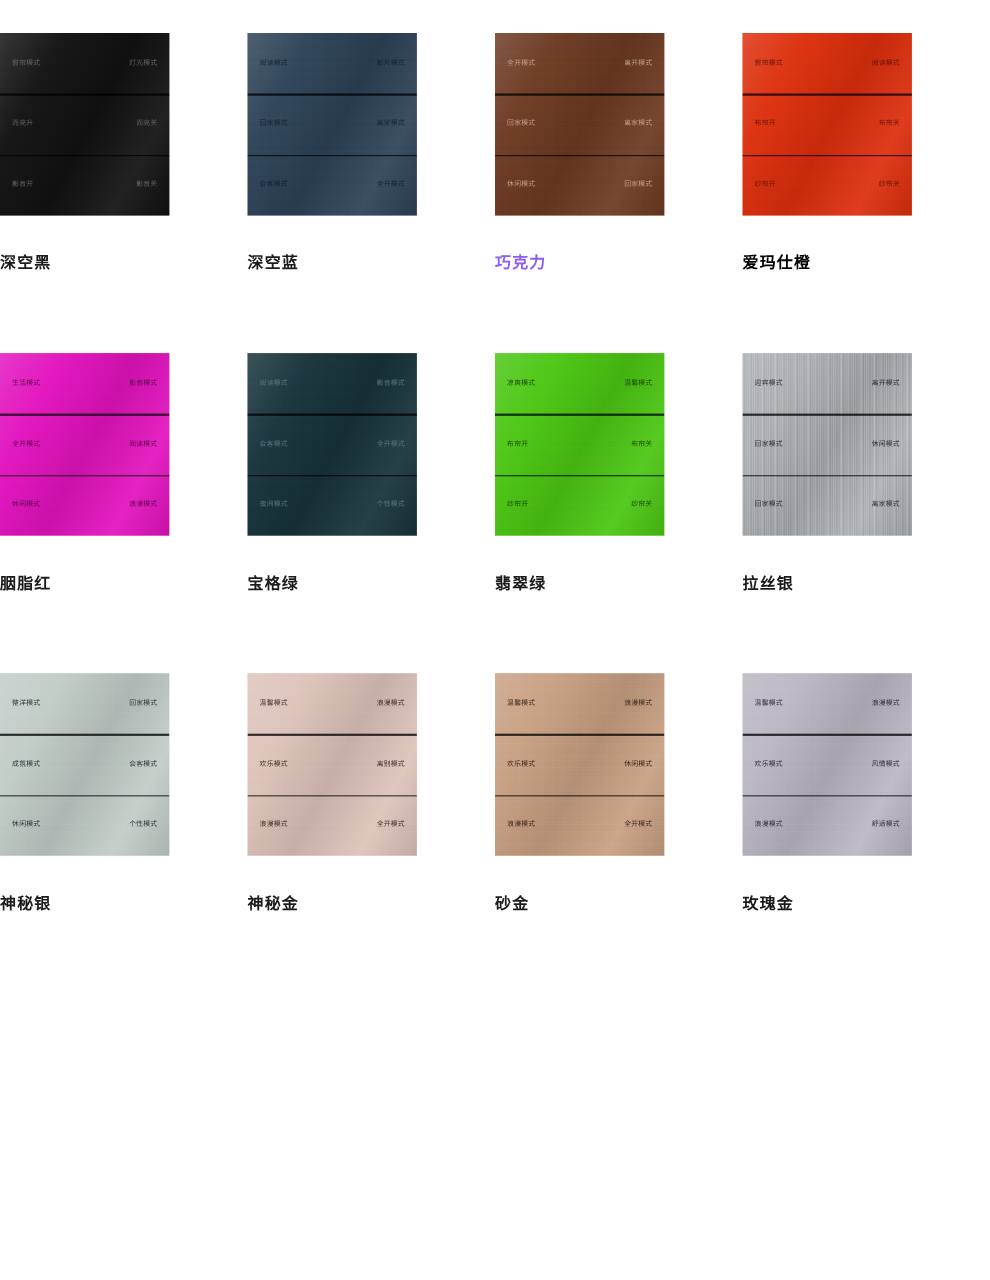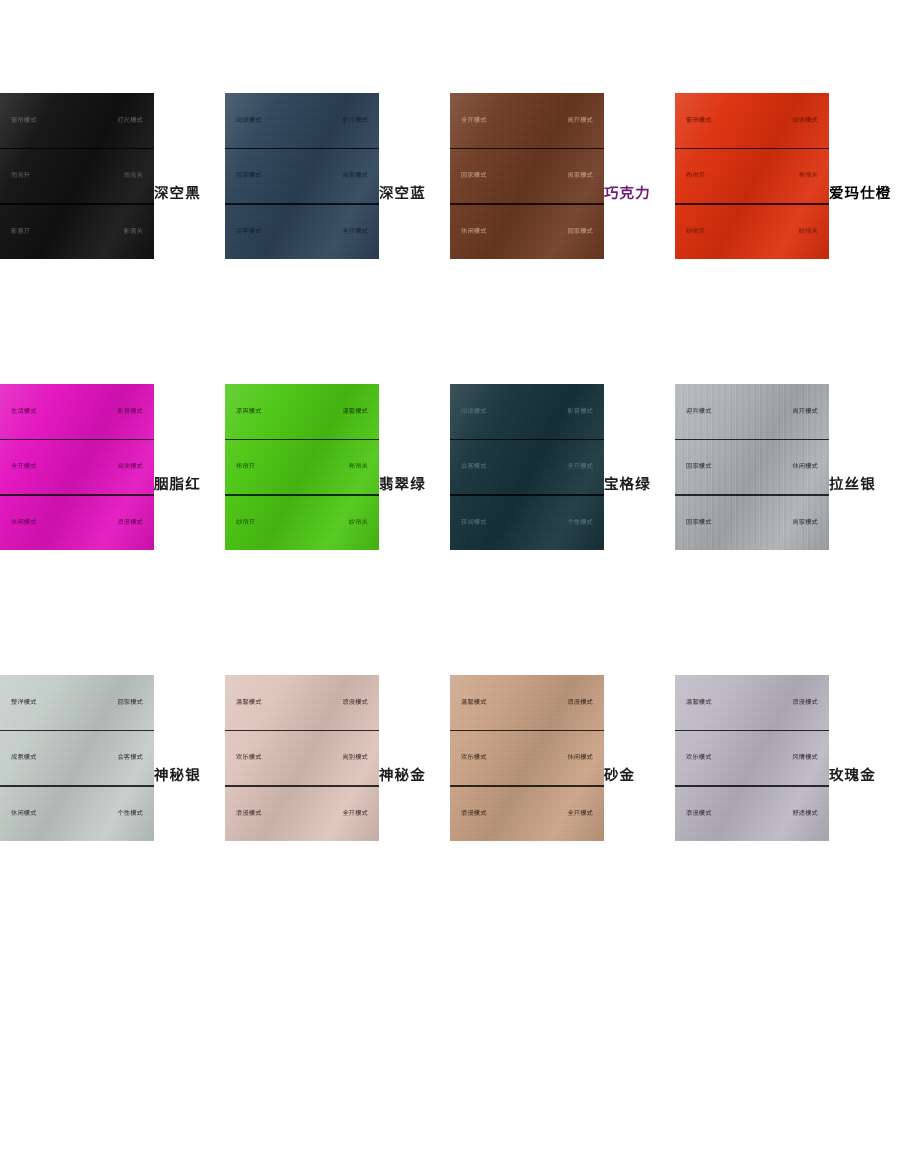--- a/index.html
+++ b/index.html
@@ -25,21 +25,21 @@
   .grid {
     display: grid;
     grid-template-columns: repeat(4, 225px);
     grid-template-rows: repeat(4, 291px);
     width: 900px;
     padding-top: 30px;
   }
 
   .cell {
     display: flex;
-    align-items: center;
+    flex-direction: column;
   }
 
   
   .panel {
     width: 154px;
     height: 166px;
     display: flex;
     flex-direction: column;
     position: relative;
     overflow: hidden;
@@ -190,21 +190,21 @@
             <div class="prow">
               <span class="btn-label l" style="color: rgb(201, 166, 143);">回家模式</span>
               <span class="btn-label r" style="color: rgb(201, 166, 143);">离家模式</span>
             </div>
             <div class="prow">
               <span class="btn-label l" style="color: rgb(201, 166, 143);">休闲模式</span>
               <span class="btn-label r" style="color: rgb(201, 166, 143);">回家模式</span>
             </div>
           </div>
         </div>
-        <div class="caption" style="color: #701a75;">巧克力</div>
+        <div class="caption" style="color: #8b5cf6;">巧克力</div>
       </div>
       <div class="cell">
         <div class="panel" style="background-color: rgb(221, 47, 12);">
           <div class="tex sheen"></div>
           <div class="tex grain"></div>
           <div class="panel-rows">
             <div class="prow">
               <span class="btn-label l" style="color: rgb(94, 20, 4);">窗帘模式</span>
               <span class="btn-label r" style="color: rgb(94, 20, 4);">阅读模式</span>
             </div>
@@ -235,20 +235,41 @@
             </div>
             <div class="prow">
               <span class="btn-label l" style="color: rgb(86, 5, 72);">休闲模式</span>
               <span class="btn-label r" style="color: rgb(86, 5, 72);">浪漫模式</span>
             </div>
           </div>
         </div>
         <div class="caption" style="color: rgb(28, 28, 28);">胭脂红</div>
       </div>
       <div class="cell">
+        <div class="panel" style="background-color: rgb(23, 51, 59);">
+          <div class="tex sheen"></div>
+          <div class="tex grain"></div>
+          <div class="panel-rows">
+            <div class="prow">
+              <span class="btn-label l" style="color: rgb(93, 122, 128);">阅读模式</span>
+              <span class="btn-label r" style="color: rgb(93, 122, 128);">影音模式</span>
+            </div>
+            <div class="prow">
+              <span class="btn-label l" style="color: rgb(93, 122, 128);">会客模式</span>
+              <span class="btn-label r" style="color: rgb(93, 122, 128);">全开模式</span>
+            </div>
+            <div class="prow">
+              <span class="btn-label l" style="color: rgb(93, 122, 128);">夜间模式</span>
+              <span class="btn-label r" style="color: rgb(93, 122, 128);">个性模式</span>
+            </div>
+          </div>
+        </div>
+        <div class="caption" style="color: rgb(28, 28, 28);">宝格绿</div>
+      </div>
+      <div class="cell">
         <div class="panel" style="background-color: rgb(76, 199, 18);">
           <div class="tex sheen"></div>
           <div class="tex grain"></div>
           <div class="panel-rows">
             <div class="prow">
               <span class="btn-label l" style="color: rgb(20, 61, 3);">凉爽模式</span>
               <span class="btn-label r" style="color: rgb(20, 61, 3);">温馨模式</span>
             </div>
             <div class="prow">
               <span class="btn-label l" style="color: rgb(20, 61, 3);">布帘开</span>
@@ -256,41 +277,20 @@
             </div>
             <div class="prow">
               <span class="btn-label l" style="color: rgb(20, 61, 3);">纱帘开</span>
               <span class="btn-label r" style="color: rgb(20, 61, 3);">纱帘关</span>
             </div>
           </div>
         </div>
         <div class="caption" style="color: rgb(28, 28, 28);">翡翠绿</div>
       </div>
       <div class="cell">
-        <div class="panel" style="background-color: rgb(23, 51, 59);">
-          <div class="tex sheen"></div>
-          <div class="tex grain"></div>
-          <div class="panel-rows">
-            <div class="prow">
-              <span class="btn-label l" style="color: rgb(93, 122, 128);">阅读模式</span>
-              <span class="btn-label r" style="color: rgb(93, 122, 128);">影音模式</span>
-            </div>
-            <div class="prow">
-              <span class="btn-label l" style="color: rgb(93, 122, 128);">会客模式</span>
-              <span class="btn-label r" style="color: rgb(93, 122, 128);">全开模式</span>
-            </div>
-            <div class="prow">
-              <span class="btn-label l" style="color: rgb(93, 122, 128);">夜间模式</span>
-              <span class="btn-label r" style="color: rgb(93, 122, 128);">个性模式</span>
-            </div>
-          </div>
-        </div>
-        <div class="caption" style="color: rgb(28, 28, 28);">宝格绿</div>
-      </div>
-      <div class="cell">
         <div class="panel" style="background-color: rgb(169, 173, 176);">
           <div class="tex sheen"></div>
           <div class="tex brushed"></div>
           <div class="panel-rows">
             <div class="prow">
               <span class="btn-label l" style="color: rgb(29, 32, 35);">迎宾模式</span>
               <span class="btn-label r" style="color: rgb(29, 32, 35);">离开模式</span>
             </div>
             <div class="prow">
               <span class="btn-label l" style="color: rgb(29, 32, 35);">回家模式</span>

